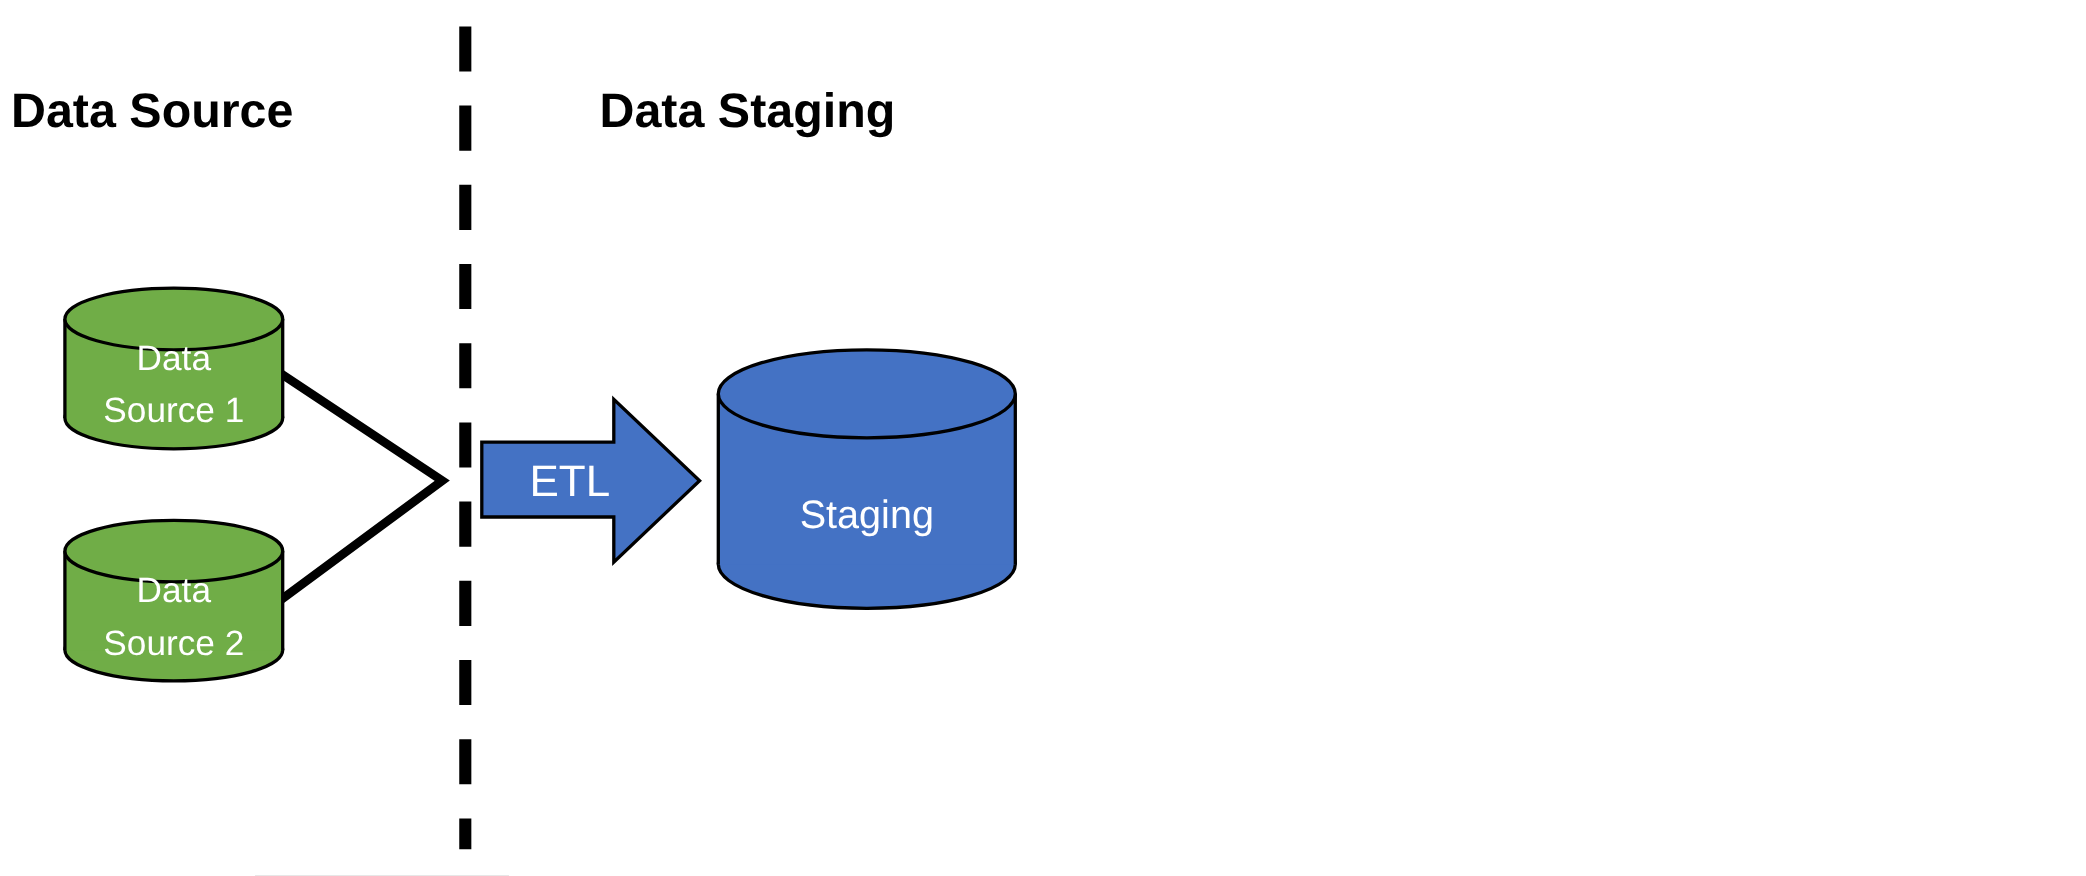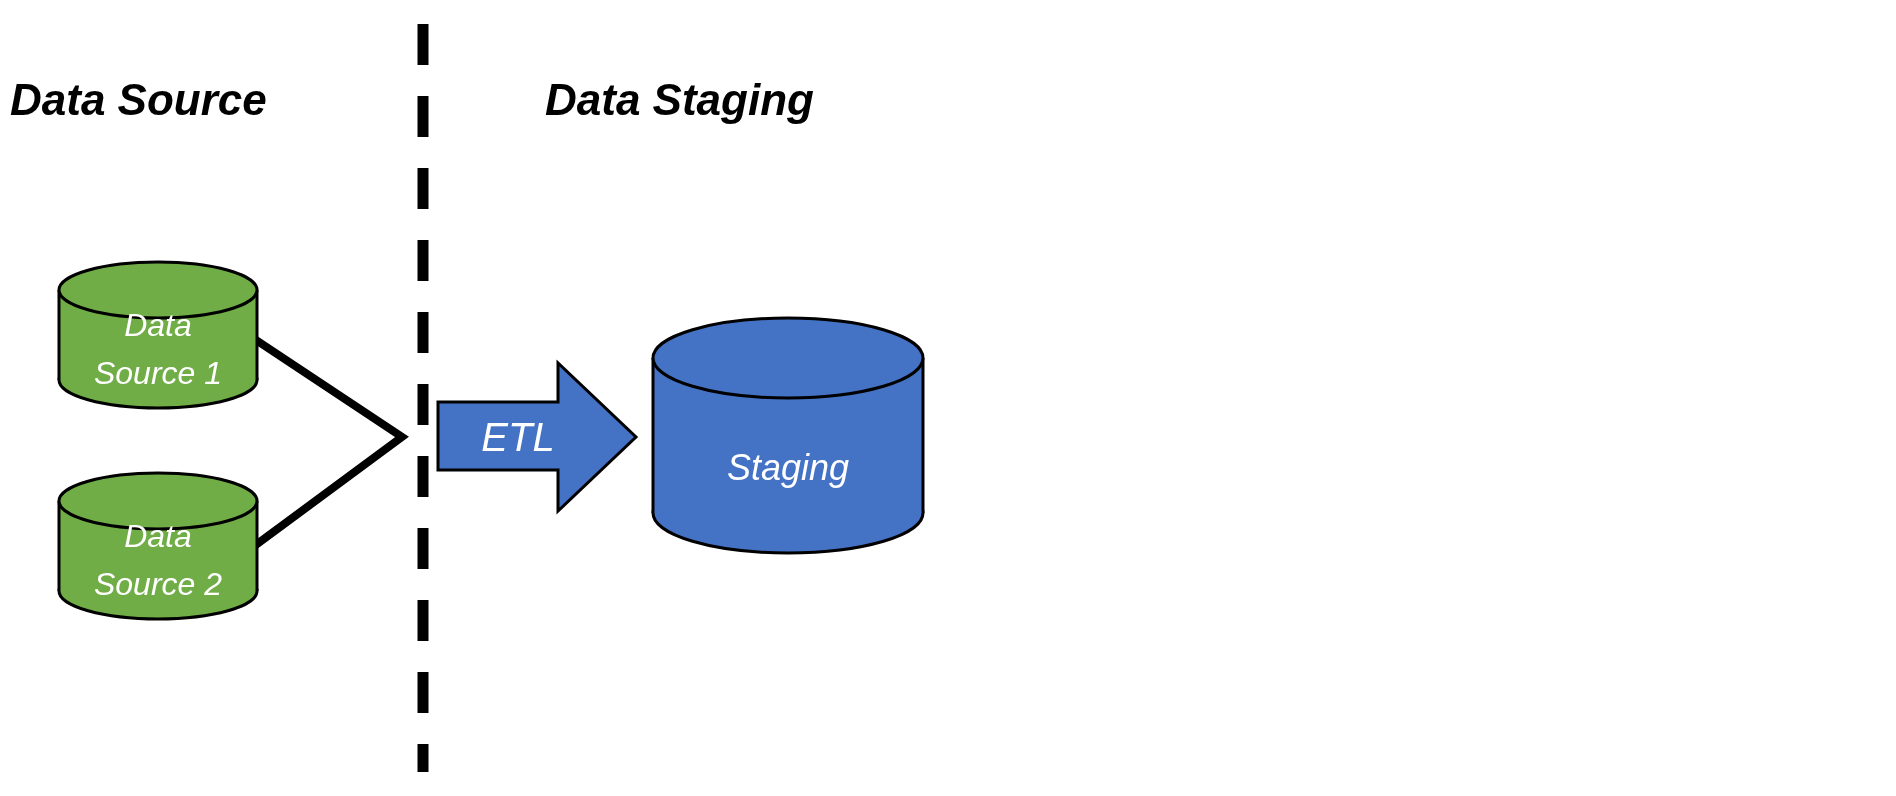--- a/index.html
+++ b/index.html
@@ -9,21 +9,20 @@
     width: 1896px;
     height: 796px;
     overflow: hidden;
     font-family: "Liberation Sans", sans-serif;
   }
   .canvas-wrap {
     position: relative;
     width: 1896px;
     height: 796px;
     background: #a3a3a3;
-    font-style: italic;
   }
   svg { display: block; }
   .section-title {
     font-family: "Liberation Sans", sans-serif;
     font-size: 44px;
     font-weight: bold;
   }
   .cyl-label {
     font-family: "Liberation Sans", sans-serif;
     font-size: 32px;

